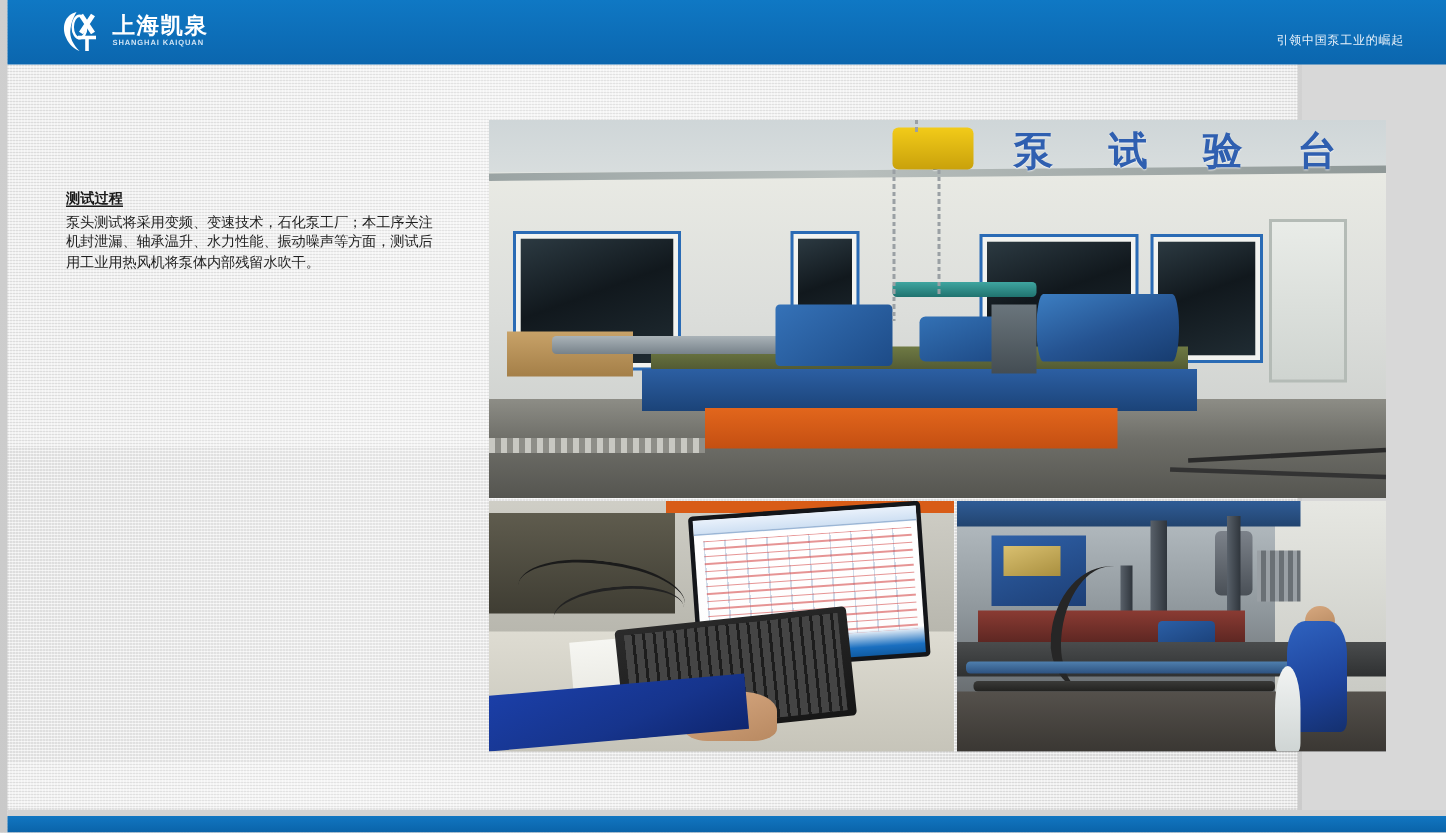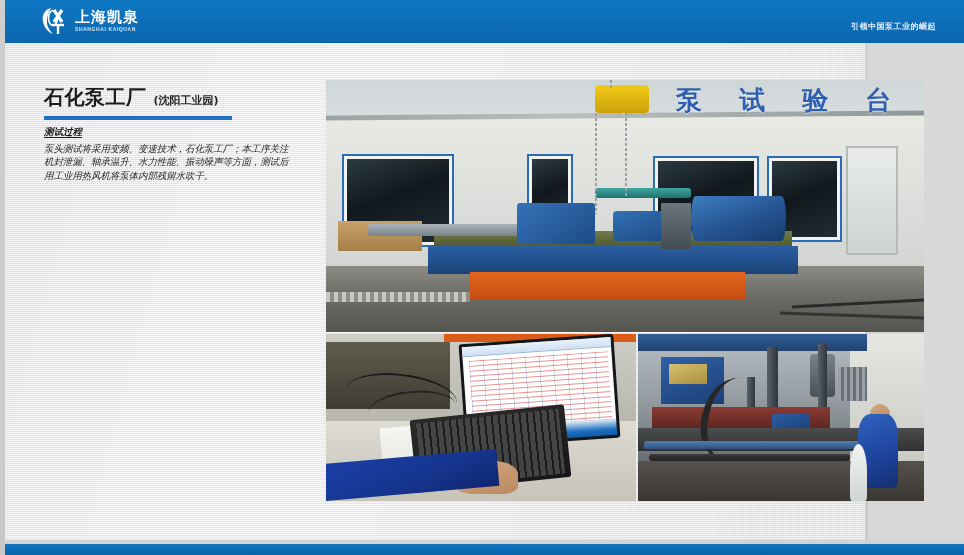--- a/index.html
+++ b/index.html
@@ -77,21 +77,20 @@
     letter-spacing: 0.6px;
     margin-top: 2px;
   }
   .header-slogan {
     position: absolute;
     right: 28px; top: 21px;
     color: #e8f1fa;
     font-size: 8px;
     letter-spacing: .5px;
     font-family: "DejaVu Sans", "Liberation Sans", sans-serif;
-    font-weight: bold;
   }
 
   
   .title-block {
     position: absolute;
     left: 44px; top: 84px;
     width: 260px;
   }
   .title-row {
     display: flex;
@@ -115,21 +114,20 @@
     margin-top: 5px;
     width: 188px;
     height: 4px;
     background: #1f6fc4;
   }
 
   .body-block {
     position: absolute;
     left: 44px; top: 126px;
     width: 252px;
-    font-style: italic;
   }
   .body-heading {
     font-size: 9.5px;
     font-weight: bold;
     color: #1a1a1a;
     text-decoration: underline;
     text-underline-offset: 2px;
     font-family: "DejaVu Sans", "Liberation Sans", sans-serif;
     margin-bottom: 3px;
   }
@@ -477,27 +475,20 @@
       </div>
       <div class="logo-text">
         <span class="logo-cn">上海凯泉</span>
         <span class="logo-en">SHANGHAI KAIQUAN</span>
       </div>
     </div>
 
     <div class="header-slogan">引领中国泵工业的崛起</div>
   </div>
 
-  <div class="title-block">
-    <div class="title-row">
-      <span class="title-main">石化泵工厂</span>
-      <span class="title-sub">(沈阳工业园)</span>
-    </div>
-    <div class="title-rule"></div>
-  </div>
 
   <div class="body-block">
     <div class="body-heading">测试过程</div>
     <div class="body-para">泵头测试将采用变频、变速技术，石化泵工厂；本工序关注机封泄漏、轴承温升、水力性能、振动噪声等方面，测试后用工业用热风机将泵体内部残留水吹干。</div>
   </div>
 
   <div class="collage">
 
     <div class="photo photo-top">
       <div class="p-sky"></div>

